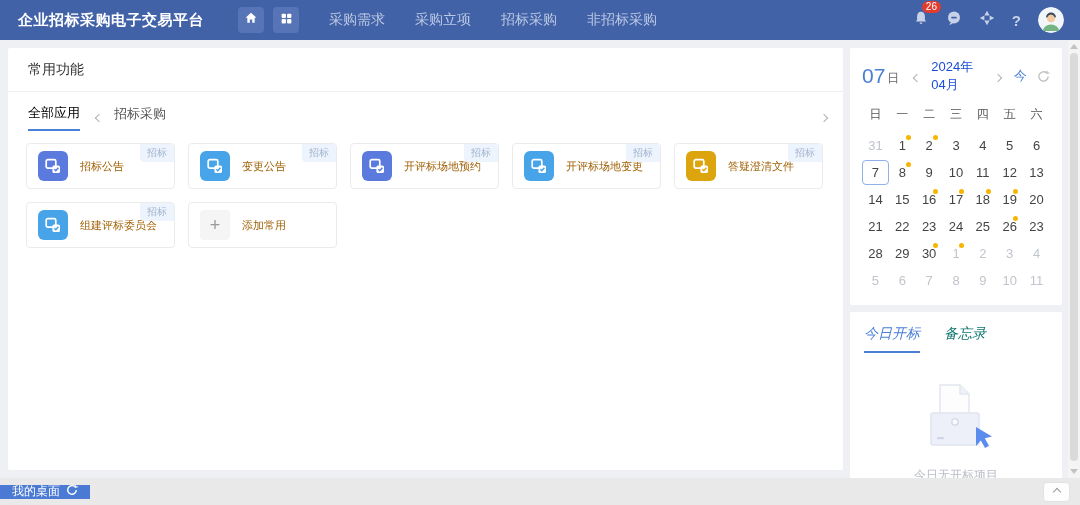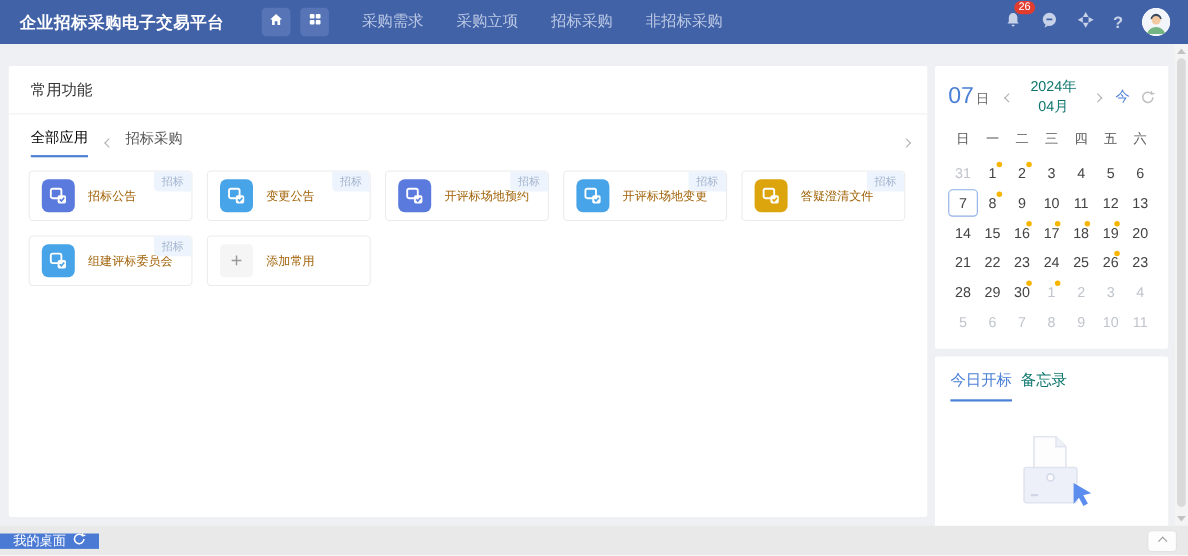--- a/index.html
+++ b/index.html
@@ -14,21 +14,21 @@
   .nav-items { display:flex; margin-left:30px; gap:30px; }
   .nav-item { color:#bcc9e4; font-size:14px; cursor:pointer; white-space:nowrap; }
   .nav-right { margin-left:auto; display:flex; align-items:center; gap:17px; }
   .nav-ico { position:relative; display:flex; align-items:center; cursor:pointer; }
   .badge { position:absolute; top:-9px; left:9px; background:#e23c2f; color:#fff; font-size:10px; line-height:12px;
            border-radius:8px; padding:0 4px; min-width:10px; text-align:center; }
   .help { color:#c7d2e9; font-size:15px; font-weight:bold; cursor:pointer; }
   .avatar { width:26px; height:26px; border-radius:50%; overflow:hidden; cursor:pointer; }
 
   
-  .content { display:flex; padding:20px 0 8px 8px; height:438px; gap:7px; }
+  .content { display:flex; padding:8px 0 8px 8px; height:438px; gap:7px; }
   .main-panel { width:835px; background:#fff; border-radius:2px; }
   .panel-header { padding:13px 20px 12px; font-size:14px; color:#333; border-bottom:1px solid #f0f0f0; }
   .tabs-row { display:flex; align-items:center; padding:12px 16px 0 20px; font-size:13px; }
   .tab-all { color:#000000; padding-bottom:7px; border-bottom:2px solid #4a7fd6; cursor:pointer; }
   .cat-chev { margin-left:16px; }
   .category { color:#555; margin-left:12px; padding-bottom:7px; cursor:pointer; }
   .tabs-spacer { flex:1; }
   .chev { display:inline-block; width:6px; height:6px; border-left:1.5px solid #b0b0b0; border-bottom:1.5px solid #b0b0b0; }
   .chev.left  { transform:rotate(45deg); }
   .chev.right { transform:rotate(-135deg); }
@@ -43,34 +43,34 @@
   .add-icon { width:30px; height:30px; border-radius:4px; background:#f5f5f5; color:#999;
               display:flex; align-items:center; justify-content:center; font-size:18px; flex:none; }
 
   
   .right-col { width:212px; display:flex; flex-direction:column; gap:7px; margin-right:6px; }
   .calendar-panel { background:#fff; border-radius:2px; padding:10px 12px 12px; }
   .cal-header { display:flex; align-items:center; }
   .cal-day-big { font-size:21px; color:#4a7fd6; }
   .cal-day-unit { font-size:12px; color:#666; margin:4px 0 0 2px; }
   .cal-nav { margin-left:12px; cursor:pointer; padding:3px; }
-  .cal-month { font-size:13px; color:#0f766e; margin:0 8px; cursor:pointer;text-align:center; }
+  .cal-month { font-size:13px; color:#1d4ed8; margin:0 8px; cursor:pointer; }
   .cal-today { color:#4a7fd6; font-size:13px; margin-left:10px; cursor:pointer; }
   .cal-refresh { margin-left:10px; cursor:pointer; display:flex; }
   .cal-week { display:grid; grid-template-columns:repeat(7,1fr); margin-top:12px; font-size:12px; color:#555; text-align:center; }
   .cal-grid { display:grid; grid-template-columns:repeat(7,1fr); row-gap:2px; margin-top:10px; }
   .cal-cell { position:relative; height:25px; display:flex; align-items:center; justify-content:center;
               font-size:13px; color:#444; cursor:pointer; border:1px solid transparent; border-radius:4px; }
   .cal-cell.muted { color:#c0c4cc; }
   .cal-cell.selected { border-color:#8fb0e8; }
   .cal-cell.dot::after { content:''; position:absolute; top:1px; right:4px; width:5px; height:5px;
                          border-radius:50%; background:#f7b500; }
 
   .bid-panel { background:#fff; border-radius:2px; flex:1; padding:13px 14px; }
-  .bid-tabs { display:flex; gap:8px; font-size:14px; }
+  .bid-tabs { display:flex; gap:24px; font-size:14px;font-style:italic; }
   .bid-tab { color:#0f766e; padding-bottom:8px; cursor:pointer; }
   .bid-tab.active { color:#4a7fd6; border-bottom:2px solid #4a7fd6; }
   .empty { text-align:center; margin-top:26px; }
   .empty-text { color:#b8bcc4; font-size:12px; margin-top:8px; }
 
   
   .vscroll { position:absolute; top:40px; right:0; width:12px; height:438px; background:#f4f4f4; }
   .sb-arrow { position:absolute; left:2px; width:0; height:0; border-left:4px solid transparent; border-right:4px solid transparent; }
   .sb-arrow.up { top:4px; border-bottom:5px solid #c2c2c2; }
   .sb-arrow.down { bottom:4px; border-top:5px solid #c2c2c2; }

